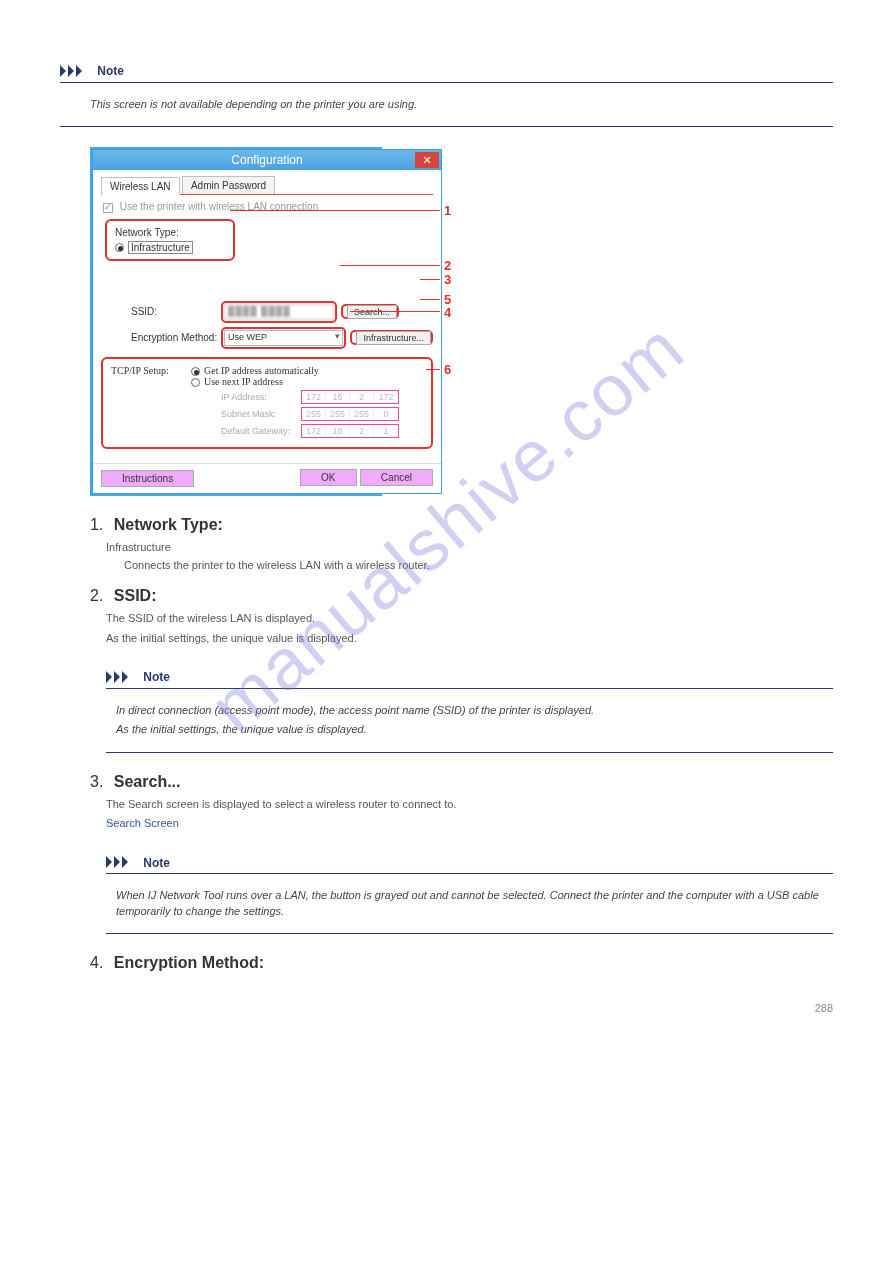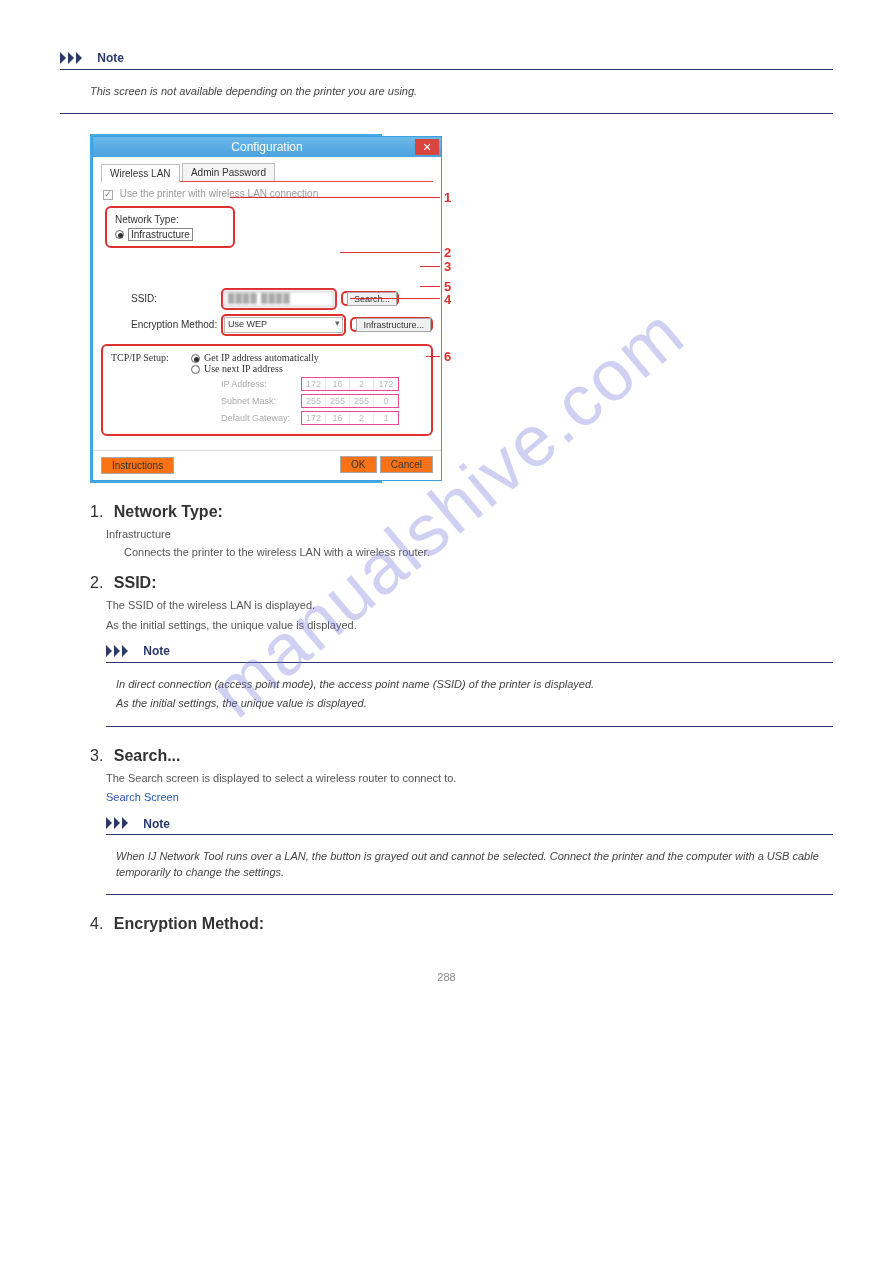--- a/index.html
+++ b/index.html
@@ -34,21 +34,21 @@
       margin-right: 6px;
       vertical-align: middle;
     }
     .note-chevron svg { display: block; }
     .note-label {
       font-weight: bold;
       color: #2b3a6b;
       vertical-align: middle;
     }
     .hr-thick { border: none; border-top: 1px solid #2b3a6b; margin: 4px 0; }
-    .note-block { margin: 10px 0 20px 0; }
+    .note-block { margin: 23px 0 20px 0; }
     .note-body { padding: 6px 0 6px 30px; font-size: 11px; line-height: 1.4; color: #444; font-style: italic; }
     .note-body p { margin: 4px 0; }
     .list-item {
       margin: 16px 0 6px 30px;
       font-size: 16px;
     }
     .list-item .num { font-weight: normal; margin-right: 6px; }
     .list-item .bold { font-weight: bold; }
     .list-desc {
       margin: 2px 0 4px 46px;
@@ -126,28 +126,28 @@
       margin-left: 110px;
       font-size: 9px;
       color: #aaa;
     }
     .ipgrid .iprow { display:flex; align-items:center; margin:3px 0; }
     .ipgrid .iplbl { width: 80px; }
     .ipbox { display:flex; border:1px solid #ec4899; color:#bbb;align-items:flex-end; }
     .ipcell { width:24px; text-align:center; border-right:1px solid #eee; padding:1px 0; font-size:9px; }
     .ipcell:last-child { border-right:none; }
     .dlg-foot { display:flex; justify-content:space-between; padding:6px 8px; border-top:1px solid #ddd; }
-    .btn-m { border:1px solid #aaa; background:#f97316; font-size:10px; padding:2px 10px; }
+    .btn-m { border:1px solid #aaa; background:#f0abfc; font-size:10px; padding:2px 20px; }
     .redbox-abs { position:absolute; border:2px solid #e03030; border-radius:5px; }
     .callout-num { position:absolute; color:#e03030; font-weight:bold; font-size:13px; }
     .callout-line { position:absolute; height:0; border-top:1px solid #e03030; }
     .screenshot-wrap .outer-border { border:2px solid #46a8e2; padding:0; }
     .link { color:#2a56b3; }
     .indent-more { margin-left: 64px; font-size:11px; color:#555; }
-    .pnum { text-align:center; font-size:11px; color:#888; margin-top:38px; }
+    .pnum { text-align:right; font-size:11px; color:#888; margin-top:30px; }
   </style>
 </head>
 <body>
 
 <div class="page">
   <div class="watermark">manualshive.com</div>
 
   <div class="note-block">
     <div>
       <span class="note-chevron">

